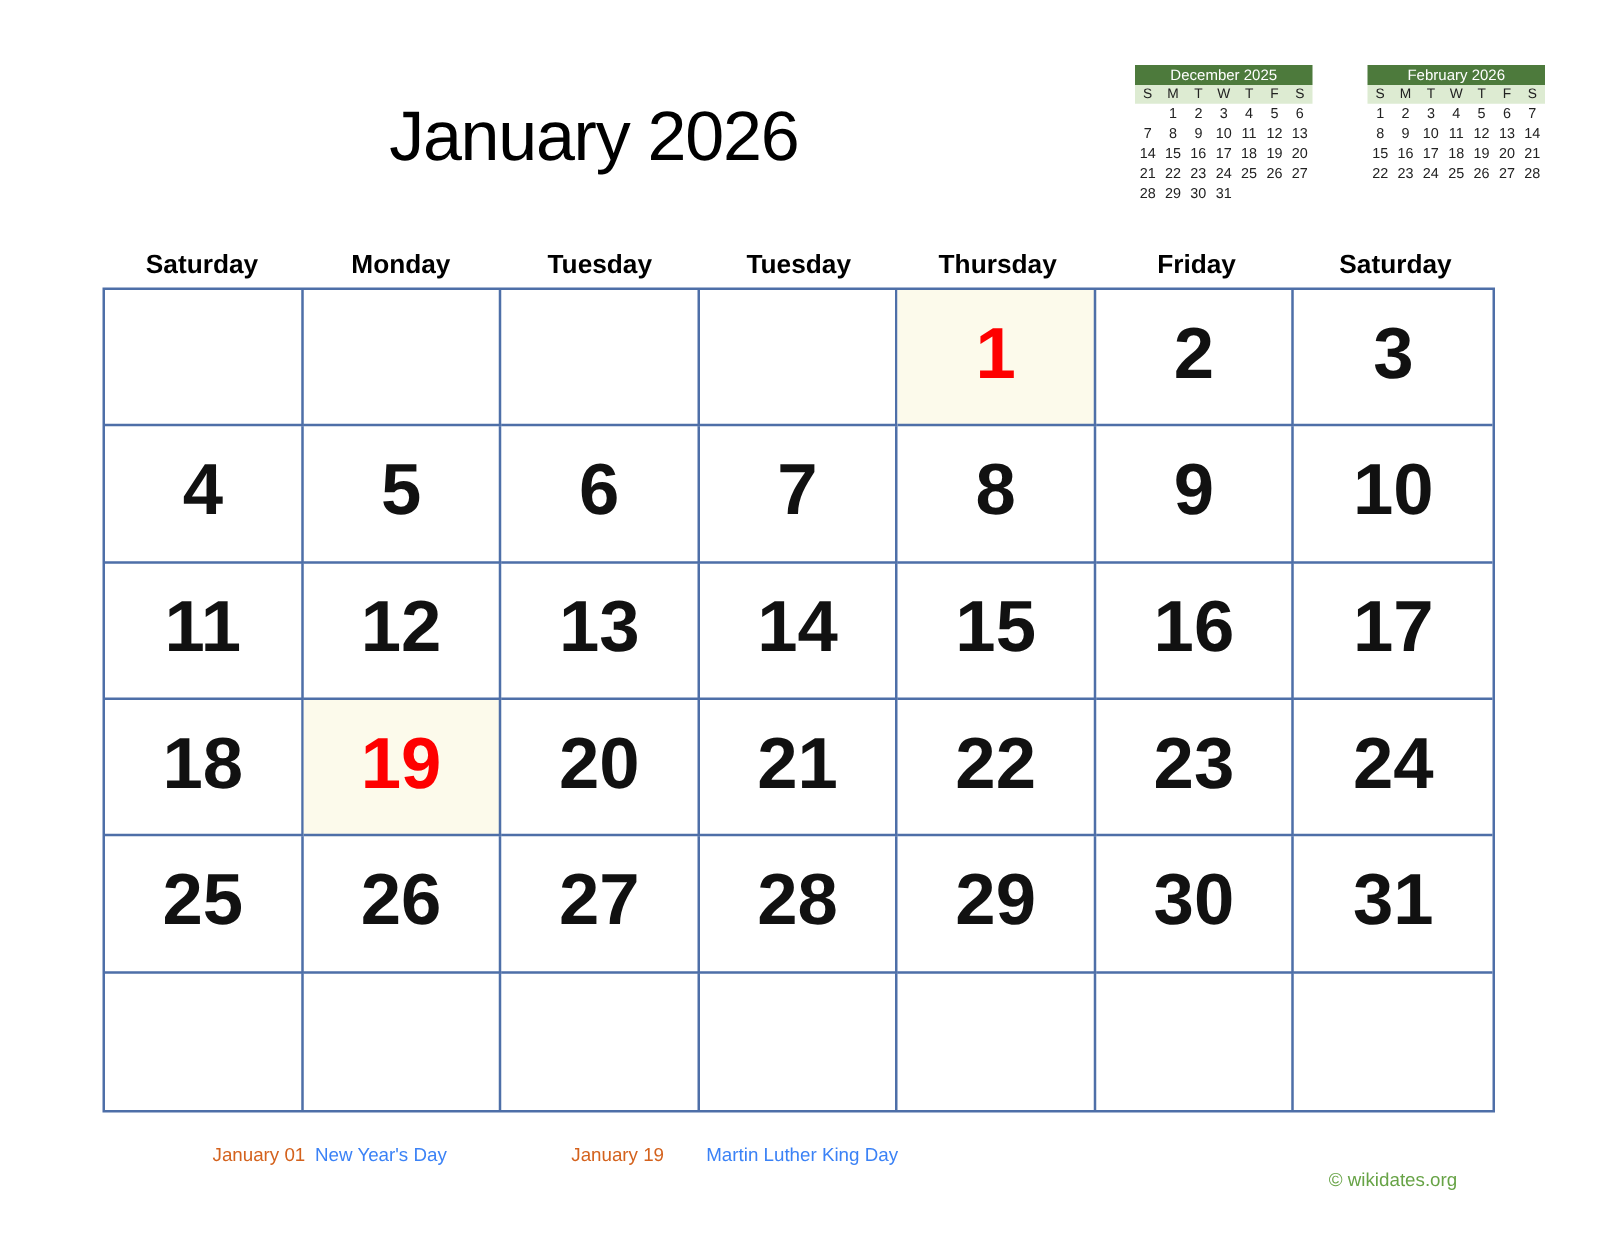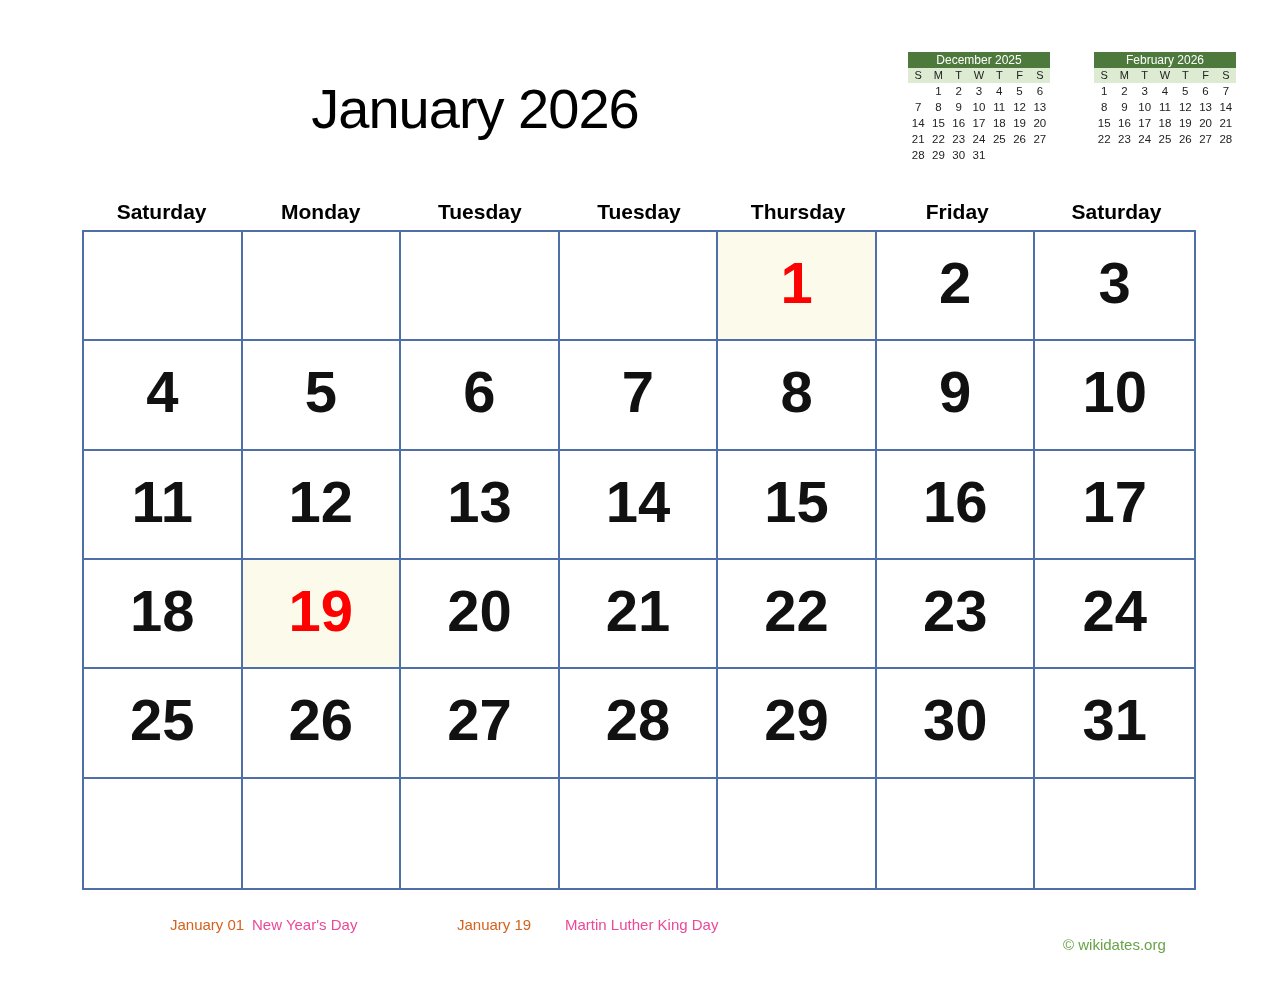--- a/index.html
+++ b/index.html
@@ -76,21 +76,21 @@
   .cell:nth-child(7n) { border-right:none; }
   .cell:nth-child(n+36) { border-bottom:none; }
   .cell.holiday {
     background:var(--highlight-bg, #fcfaeb);
     color:var(--holiday-red, #ff0000);
   }
 
   
   .footer-item { position:absolute; top:916px; font-size:15px; }
   .holiday-date { font-weight:normal; color:var(--footer-orange, #d4621d); }
-  .holiday-name { color:#ec4899; }
+  .holiday-name { color:#3b82f6; }
   #fh0-date { left:170px; }
   #fh0-name { left:252px; }
   #fh1-date { left:457px;text-align:center; }
   #fh1-name { left:565px; }
 
   .copyright {
     position:absolute; left:1063px; top:936px;
     font-size:15px;
     color:var(--copyright-green, #67a346);
   }

